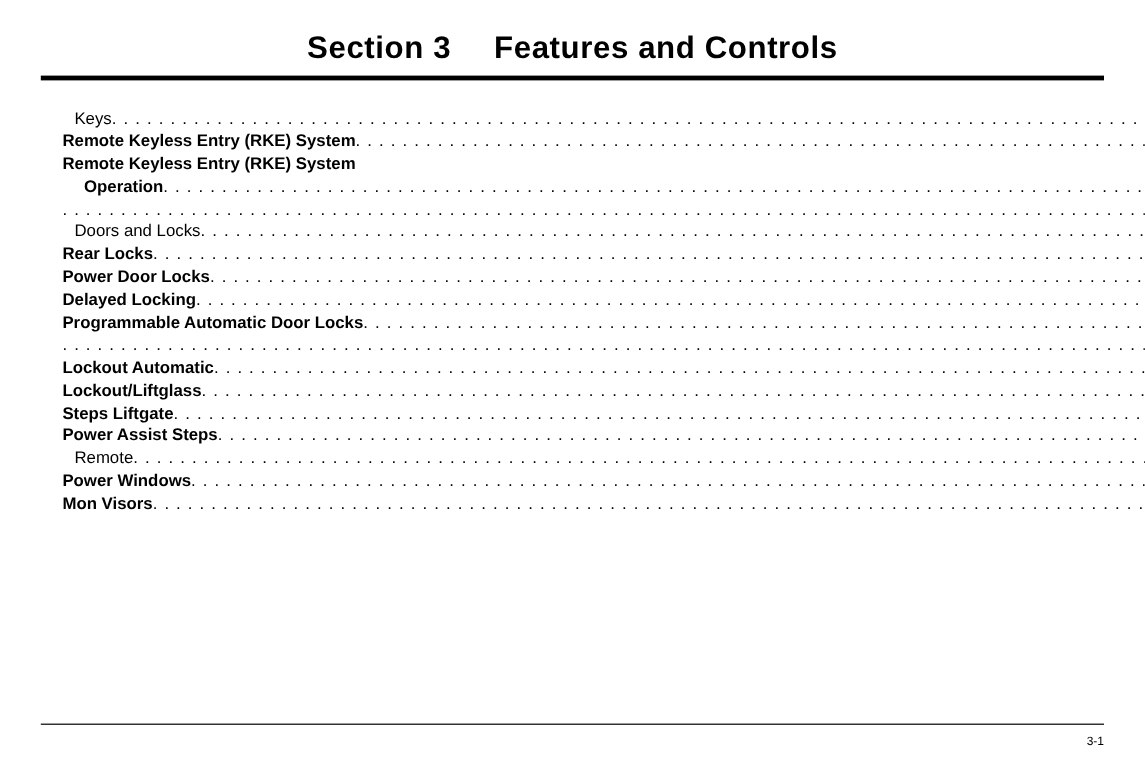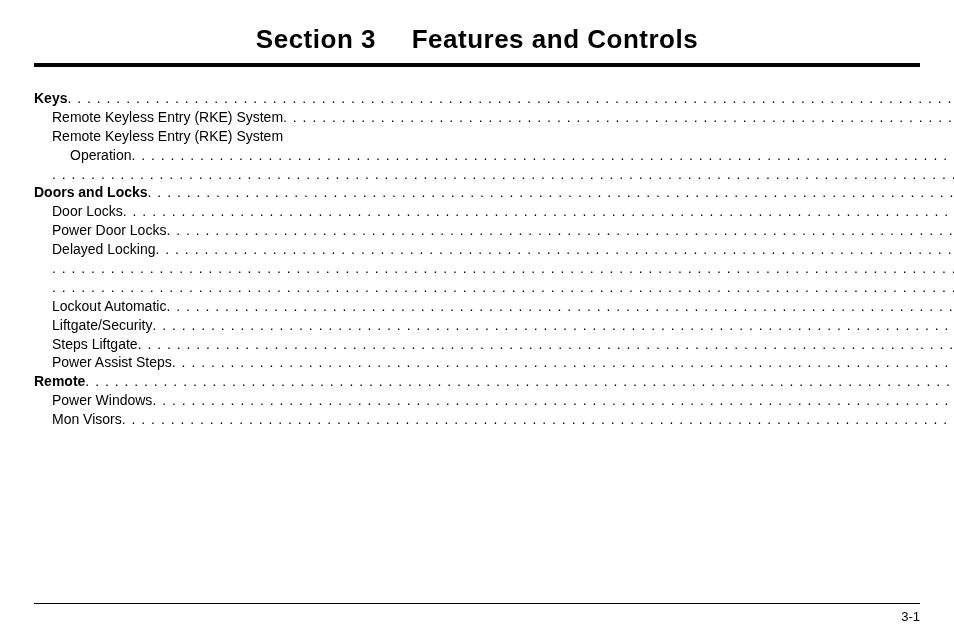--- a/index.html
+++ b/index.html
@@ -7,31 +7,31 @@
   .page { width: 954px; height: 638px; position: relative; padding: 24px 34px 18px 34px; }
   .title-wrap { text-align: center; }
   .title { display: inline-block; font-weight: bold; font-size: 26px; letter-spacing: 0.5px; }
   .title .sec { margin-right: 28px; }
   .rule { height: 4px; background: #000; margin-top: 8px; margin-bottom: 22px; }
   .columns { display: flex; gap: 30px; }
   .col { flex: 1; font-size: 14px; line-height: 1.35; }
   .toc-row { display: flex; align-items: baseline; white-space: nowrap; }
   .toc-row.sub { padding-left: 18px; }
   .toc-row.sub-cont { padding-left: 36px; }
-  .toc-row.head .label { font-weight: bold; }
-  .label { flex: 0 0 auto; }
+  .toc-row.head .label { font-weight: normal; margin-left: 28px; }
+  .label { flex: 0 0 auto; font-weight: bold; }
   .leader { flex: 1 1 auto; overflow: hidden; }
   .leader::after {
     content: ". . . . . . . . . . . . . . . . . . . . . . . . . . . . . . . . . . . . . . . . . . . . . . . . . . . . . . . . . . . . . . . . . . . . . . . . . . . . . . . . . . . . . . . . . . . . . . . . . . . . . . . . . . . . . . . .";
     letter-spacing: 1px;
     color: #000;
     font-weight: normal;
   }
   .footer-rule { position: absolute; left: 34px; right: 34px; bottom: 34px; height: 1px; background: #000; }
-  .page-num { position: absolute; right: 34px; bottom: 14px; font-size: 13px; }
+  .page-num { position: absolute; right: 34px; bottom: 14px; font-size: 10px; }
 </style>
 </head>
 <body>
 
 <div class="page">
   <div class="title-wrap">
     <div class="title">
       <span class="sec">Section 3</span>
       <span>Features and Controls</span>
     </div>
@@ -61,49 +61,50 @@
         <div class="toc-row sub">
           <span> </span>
           <span class="leader"></span>
         </div>
         <div class="toc-row head">
           <span class="label">Doors and Locks</span>
           <span> </span>
           <span class="leader"></span>
         </div>
         <div class="toc-row sub">
-          <span class="label">Door Locks</span>
+          <span class="label">Rear Locks</span>
           <span> </span>
           <span class="leader"></span>
         </div>
         <div class="toc-row sub">
           <span class="label">Power Door Locks</span>
           <span> </span>
           <span class="leader"></span>
         </div>
         <div class="toc-row sub">
           <span class="label">Delayed Locking</span>
           <span> </span>
           <span class="leader"></span>
         </div>
         <div class="toc-row sub">
+          <span class="label">Programmable Automatic Door Locks</span>
           <span> </span>
           <span class="leader"></span>
         </div>
         <div class="toc-row sub">
           <span> </span>
           <span class="leader"></span>
         </div>
         <div class="toc-row sub">
           <span class="label">Lockout Automatic</span>
           <span> </span>
           <span class="leader"></span>
         </div>
         <div class="toc-row sub">
-          <span class="label">Liftgate/Security</span>
+          <span class="label">Lockout/Liftglass</span>
           <span> </span>
           <span class="leader"></span>
         </div>
         <div class="toc-row sub">
           <span class="label">Steps Liftgate</span>
           <span> </span>
           <span class="leader"></span>
         </div>
         <div class="toc-row sub">
           <span class="label">Power Assist Steps</span>

